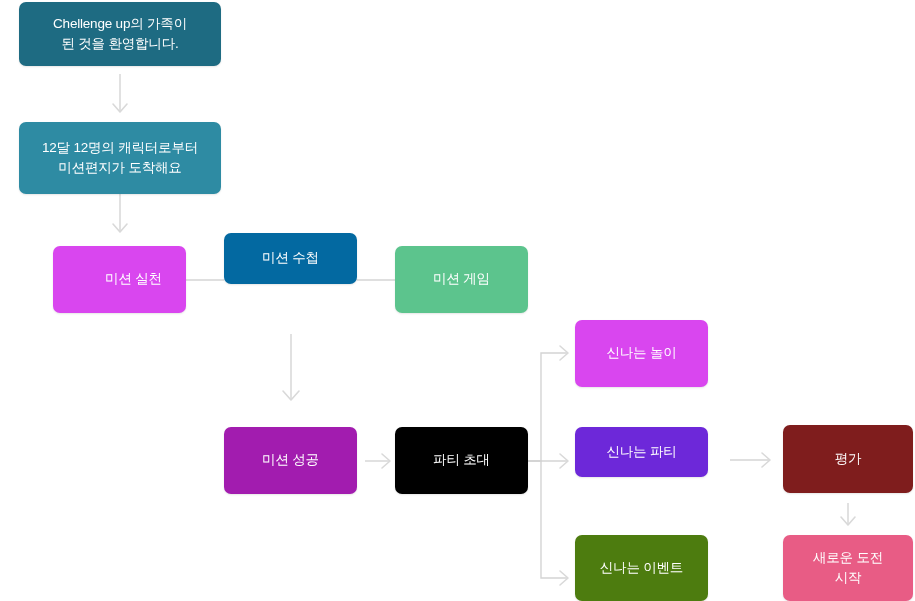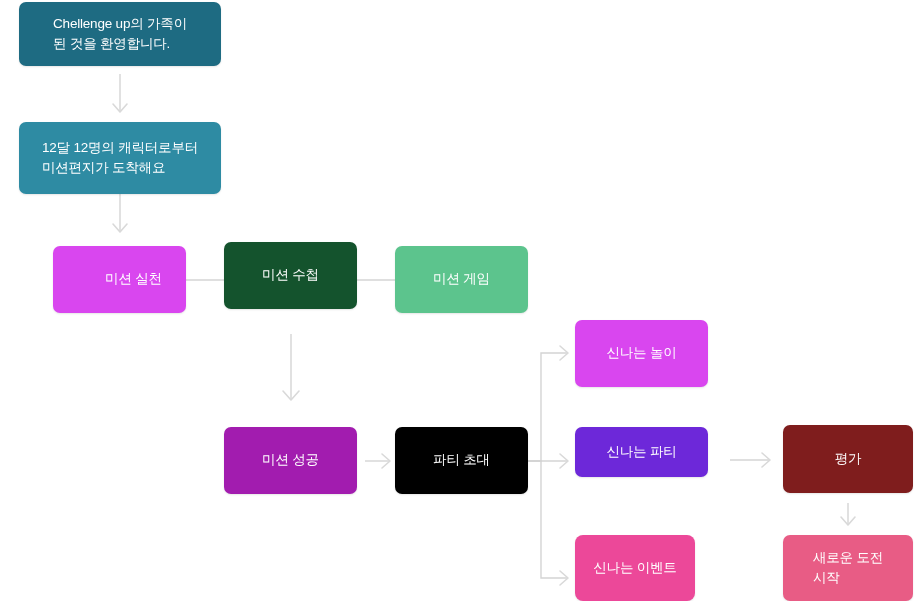--- a/index.html
+++ b/index.html
@@ -18,20 +18,21 @@
     background: #ffffff;
     overflow: hidden;
   }
   .node {
     position: absolute;
     box-sizing: border-box;
     border-radius: 7px;
     display: flex;
     align-items: center;
     justify-content: center;
+    text-align: center;
     color: #ffffff;
     font-size: 13.5px;
     line-height: 1.5;
     letter-spacing: -0.2px;
     padding: 4px 8px;
     white-space: pre-line;
     box-shadow: 0 1px 2px rgba(0,0,0,0.10);
     -webkit-font-smoothing: antialiased;
   }
   .node.two-line { font-size: 13.5px; }
@@ -120,32 +121,32 @@
   </svg>
 
   <div class="node two-line" style="left: 19px; top: 2px; width: 202px; height: 64px; background: rgb(30, 107, 130);">Chellenge up의 가족이
 된 것을 환영합니다.</div>
 
   <div class="node two-line" style="left: 19px; top: 122px; width: 202px; height: 72px; background: rgb(46, 139, 163);">12달 12명의 캐릭터로부터
 미션편지가 도착해요</div>
 
   <div class="node" style="left: 53px; top: 246px; width: 133px; height: 67px; background: #d946ef; padding-left: 36px;">미션 실천</div>
 
-  <div class="node" style="left: 224px; top: 242px; width: 133px; height: 67px; background: #14532d;">미션 수첩</div>
+  <div class="node" style="left: 224px; top: 233px; width: 133px; height: 51px; background: #0369a1;">미션 수첩</div>
 
   <div class="node" style="left: 395px; top: 246px; width: 133px; height: 67px; background: rgb(92, 196, 141);">미션 게임</div>
 
   <div class="node" style="left: 224px; top: 427px; width: 133px; height: 67px; background: #a21caf;">미션 성공</div>
 
   <div class="node" style="left: 395px; top: 427px; width: 133px; height: 67px; background: #000000;">파티 초대</div>
 
   <div class="node" style="left: 575px; top: 320px; width: 133px; height: 67px; background: #d946ef;">신나는 놀이</div>
 
   <div class="node" style="left: 575px; top: 427px; width: 133px; height: 50px; background: #6d28d9;">신나는 파티</div>
 
-  <div class="node" style="left: 575px; top: 535px; width: 120px; height: 66px; background: #ec4899; border-radius: 8px;">신나는 이벤트</div>
+  <div class="node" style="left: 575px; top: 535px; width: 133px; height: 66px; background: #4d7c0f;">신나는 이벤트</div>
 
   <div class="node" style="left: 783px; top: 425px; width: 130px; height: 68px; background: #7f1d1d;">평가</div>
 
   <div class="node two-line" style="left: 783px; top: 535px; width: 130px; height: 66px; background: rgb(232, 92, 133);">새로운 도전
 시작</div>
 
 </div>
 
 </body></html>

